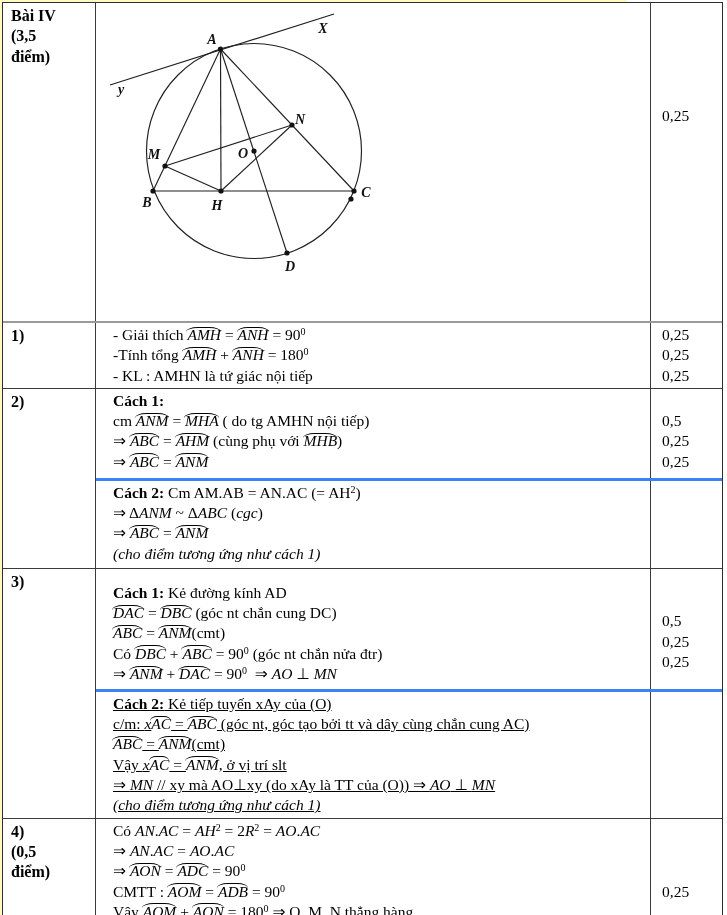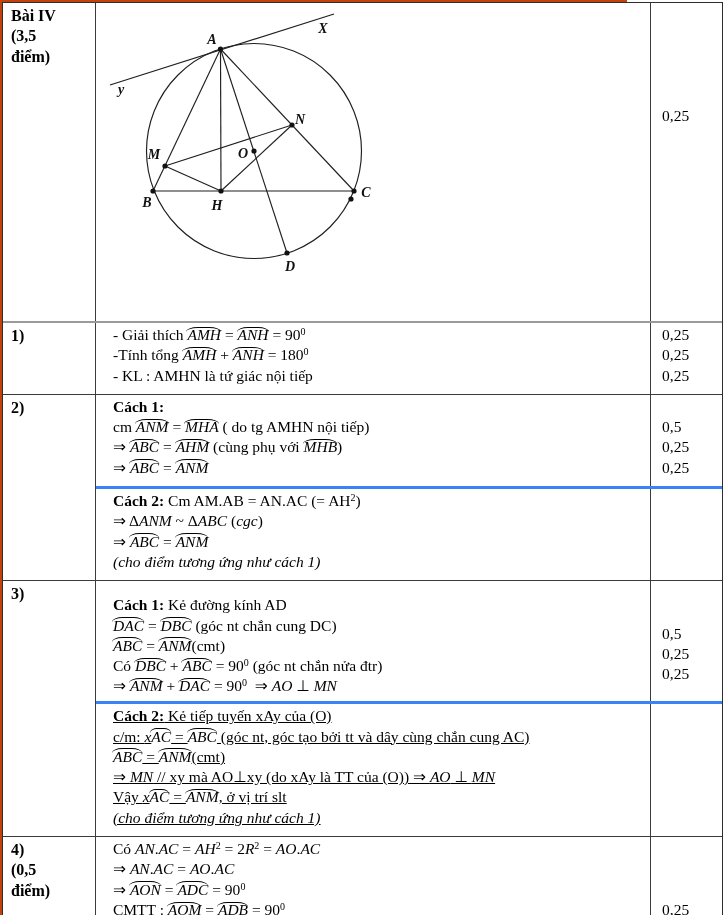--- a/index.html
+++ b/index.html
@@ -1,27 +1,27 @@
 <!DOCTYPE html>
 <html><head>
 <meta charset="utf-8">
 <style>
   html,body{margin:0;padding:0;background:#ffffff;}
   body{width:727px;height:915px;overflow:hidden;font-family:"Liberation Serif",serif;color:#000;}
-  .sheet{position:relative;width:627px;height:915px;background:#c2410c;}
+  .sheet{position:relative;width:627px;height:915px;background:#fef9c3;}
   .tbl{position:absolute;left:2px;top:2px;width:719px;border:1.6px solid #2d2d2d;display:flex;flex-direction:column;background:#fff;}
   .row{display:flex;}
   .row + .row{border-top:1px solid #3b3b3b;}
   .row.thick-top{border-top:2px solid #9a9a9a;}
   .label{flex:0 0 82px;width:82px;padding:3px 2px 2px 8px;font-weight:bold;font-size:16px;line-height:20.3px;}
   .rowmain{flex:1;display:flex;flex-direction:column;border-left:1px solid #3b3b3b;min-width:0;}
   .block{display:flex;flex:1;}
   .block + .block{border-top:3px solid #3b82f6;}
   .content{flex:1;min-width:0;padding:2px 6px 2px 17px;font-size:15.5px;line-height:20.3px;}
-  .score{flex:0 0 58px;width:58px;border-left:1px solid #3b3b3b;padding:2px 2px 8px 11px;font-size:15.5px;line-height:20.3px;}
+  .score{flex:0 0 58px;width:58px;border-left:1px solid #3b3b3b;padding:2px 2px 2px 11px;font-size:15.5px;line-height:20.3px;}
   .line{white-space:pre;}
   .figure-cell{position:relative;height:318px;padding:0;overflow:hidden;}
   .figure-cell svg{display:block;}
   svg text{font-family:"Liberation Serif",serif;font-style:italic;font-weight:bold;font-size:14px;fill:#111;}
   .seg-b{font-weight:bold;}
   .seg-i{font-style:italic;}
   .seg-m{font-style:italic;}
   .seg-h{font-style:italic;position:relative;display:inline-block;}
   .seg-h::before{content:"";position:absolute;left:-1px;right:0px;top:1.6px;height:4px;
                  border-top:1.4px solid #000;border-radius:55% 55% 0 0 / 160% 160% 0 0;}
@@ -167,22 +167,22 @@
               <div class="line">0,5</div>
               <div class="line">0,25</div>
               <div class="line">0,25</div>
             </div>
         </div>
         <div class="block">
           <div class="content" style="min-height:121px;text-decoration:underline;">
               <div class="line"><span class="seg-b">Cách 2:</span><span class="seg-t"> Kẻ tiếp tuyến xAy của (O)</span></div>
               <div class="line"><span class="seg-t">c/m: </span><span class="seg-m">x</span><span class="seg-h">AC</span><span class="seg-t"> = </span><span class="seg-h">ABC</span><span class="seg-t"> (góc nt, góc tạo bởi tt và dây cùng chắn cung AC)</span></div>
               <div class="line"><span class="seg-h">ABC</span><span class="seg-t"> = </span><span class="seg-h">ANM</span><span class="seg-t">(cmt)</span></div>
+              <div class="line"><span class="seg-t">Vậy </span><span class="seg-m">x</span><span class="seg-h">AC</span><span class="seg-t"> = </span><span class="seg-h">ANM</span><span class="seg-t">, ở vị trí slt</span></div>
               <div class="line"><span class="seg-t">⇒ </span><span class="seg-m">MN</span><span class="seg-t"> // xy mà AO⊥xy (do xAy là TT của (O)) ⇒ </span><span class="seg-m">AO</span><span class="seg-t"> ⊥ </span><span class="seg-m">MN</span></div>
-              <div class="line"><span class="seg-t">Vậy </span><span class="seg-m">x</span><span class="seg-h">AC</span><span class="seg-t"> = </span><span class="seg-h">ANM</span><span class="seg-t">, ở vị trí slt</span></div>
               <div class="line"><span class="seg-i">(cho điểm tương ứng như cách 1)</span></div>
             </div>
           <div class="score">
               <div class="line">&nbsp;</div>
               <div class="line">&nbsp;</div>
               <div class="line">&nbsp;</div>
               <div class="line">&nbsp;</div>
               <div class="line">&nbsp;</div>
               <div class="line">&nbsp;</div>
             </div>

